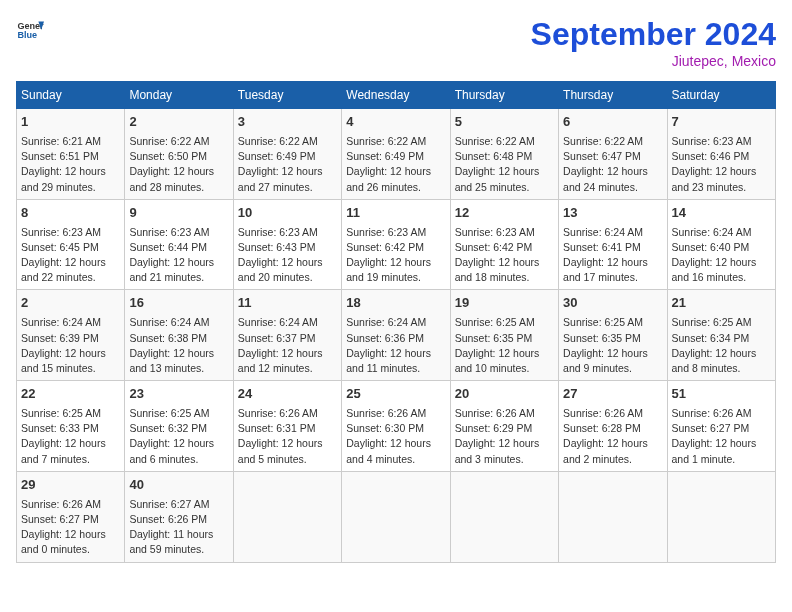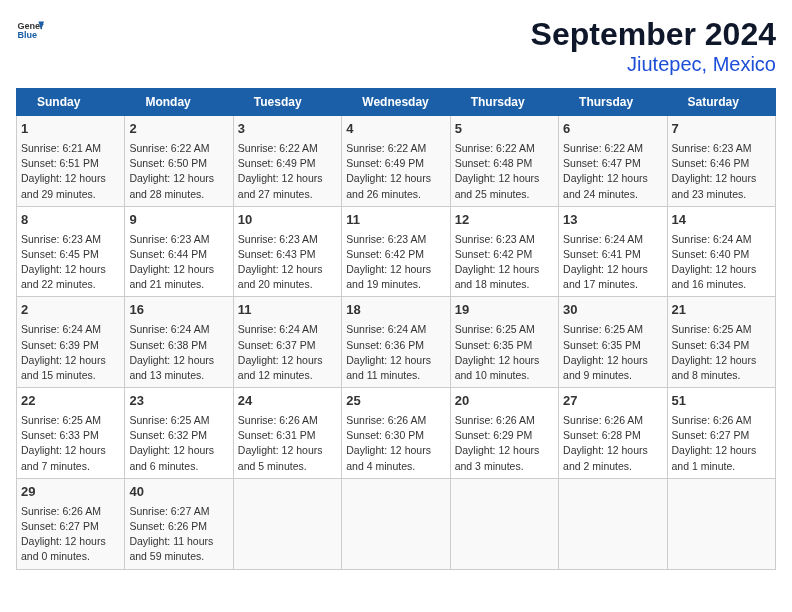--- a/index.html
+++ b/index.html
@@ -24,37 +24,37 @@
     .logo-icon {
       width: 28px;
       height: 28px;
     }
     .title-area {
       text-align: right;
     }
     .month-title {
       font-size: 32px;
       font-weight: bold;
-      color: #0f172a;
+      color: #1d4ed8;
     }
     .subtitle {
-      font-size: 20px;
-      color: #1d4ed8;
+      font-size: 14px;
+      color: #a21caf;
     }
     table {
       width: 100%;
       border-collapse: collapse;
       font-size: 10.5px;
     }
     thead tr th {
       background: #1a5fa8;
       color: #fff;
       font-size: 12px;
-      font-weight: bold;
-      padding: 6px 20px;
+      font-weight: normal;
+      padding: 6px 4px;
       text-align: left;
       border: 1px solid #1a5fa8;
     }
     tbody tr td {
       border: 1px solid #ccc;
       vertical-align: top;
       padding: 4px 4px;
       color: #333;
       line-height: 1.45;
       width: calc(100% / 7);

